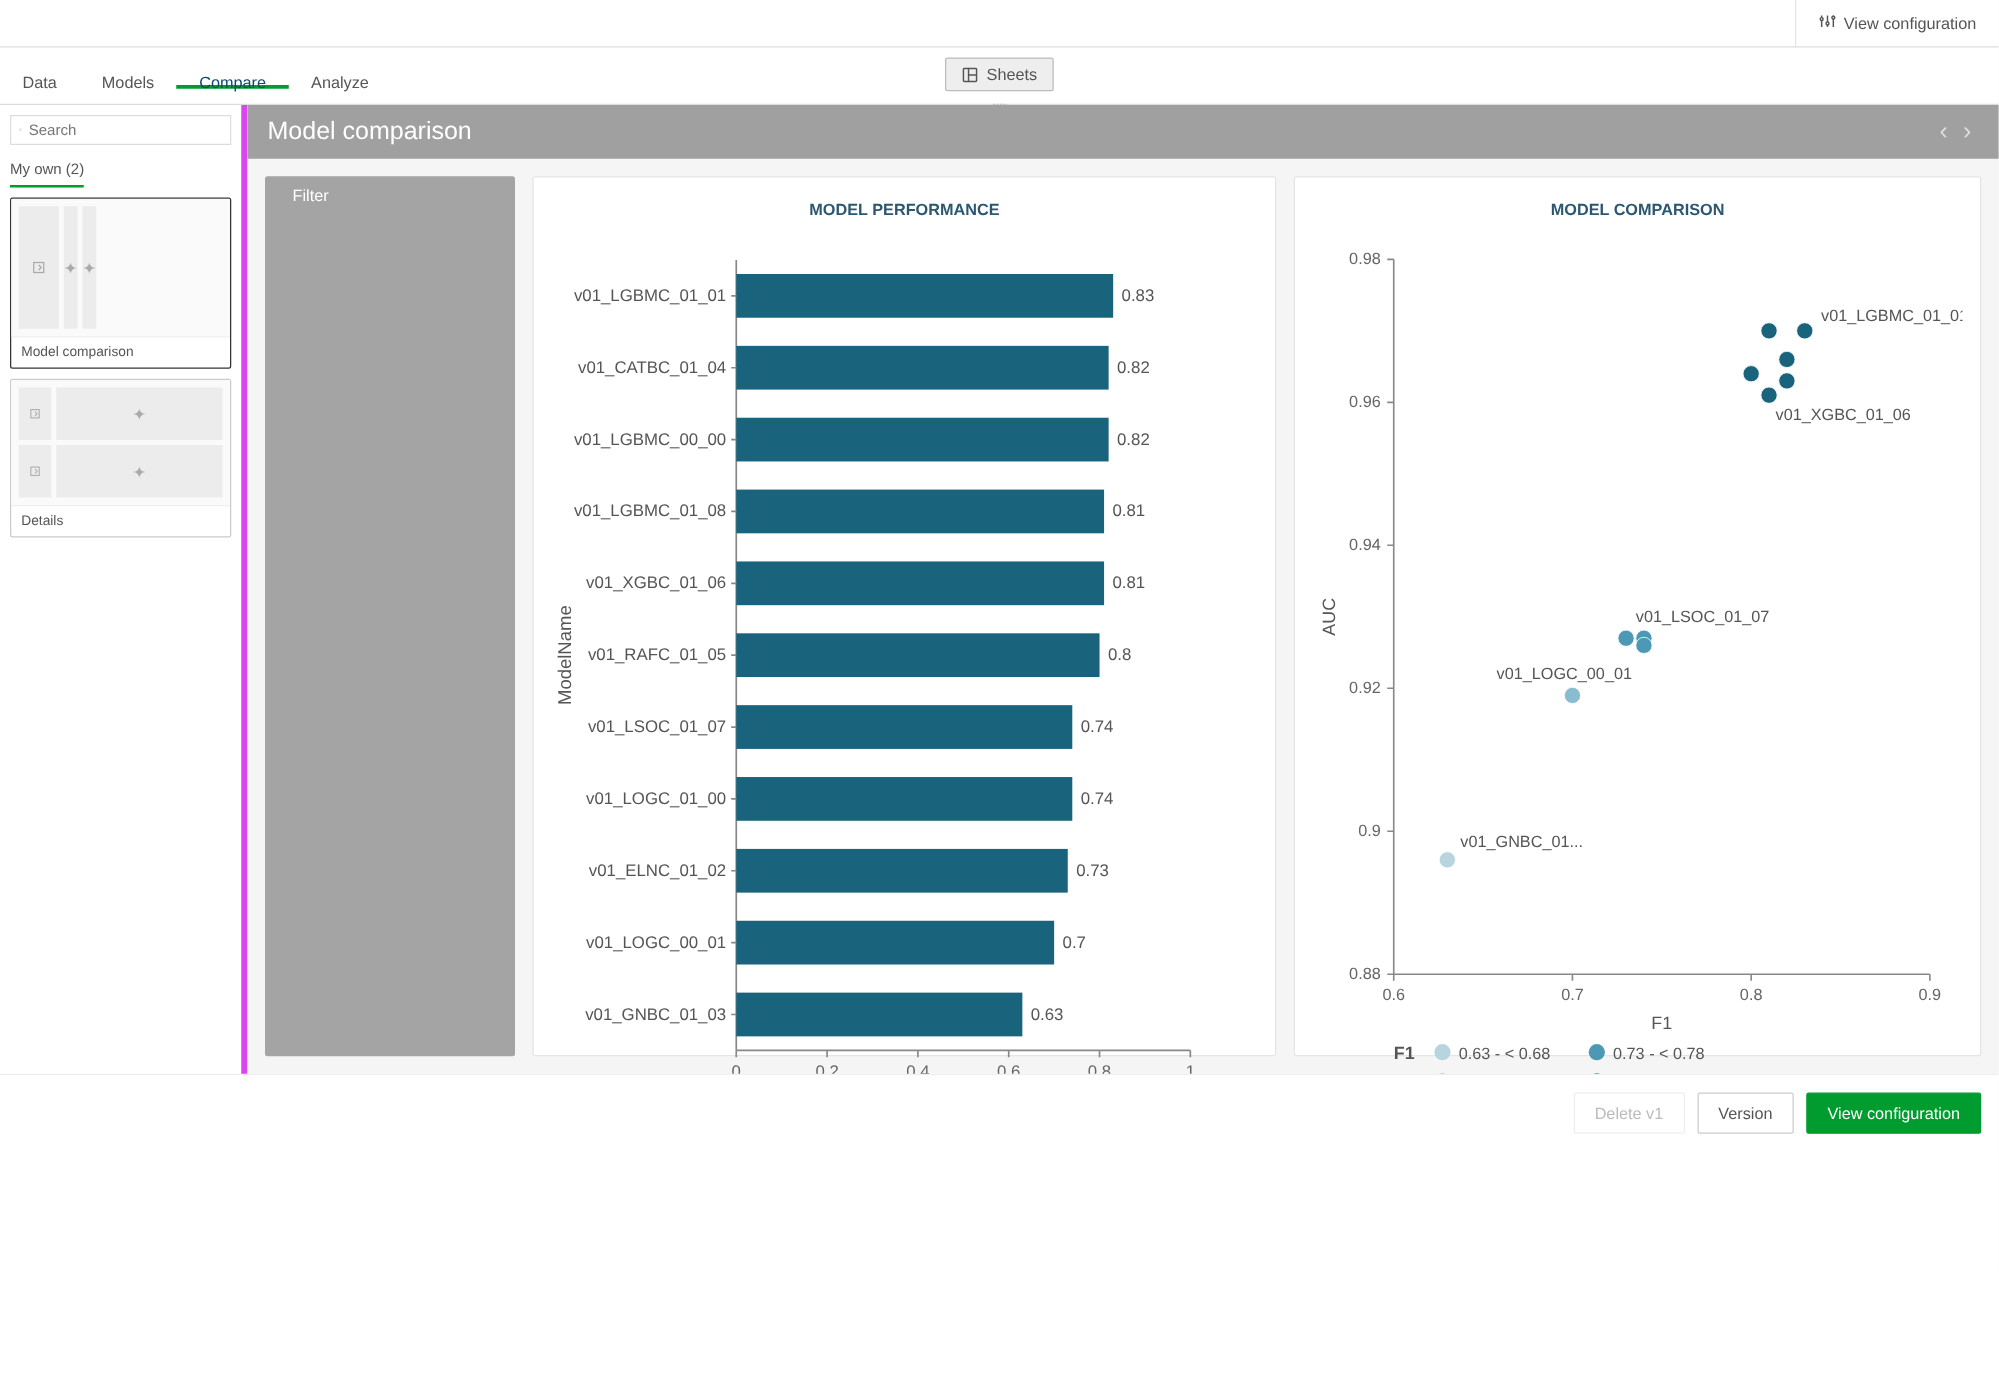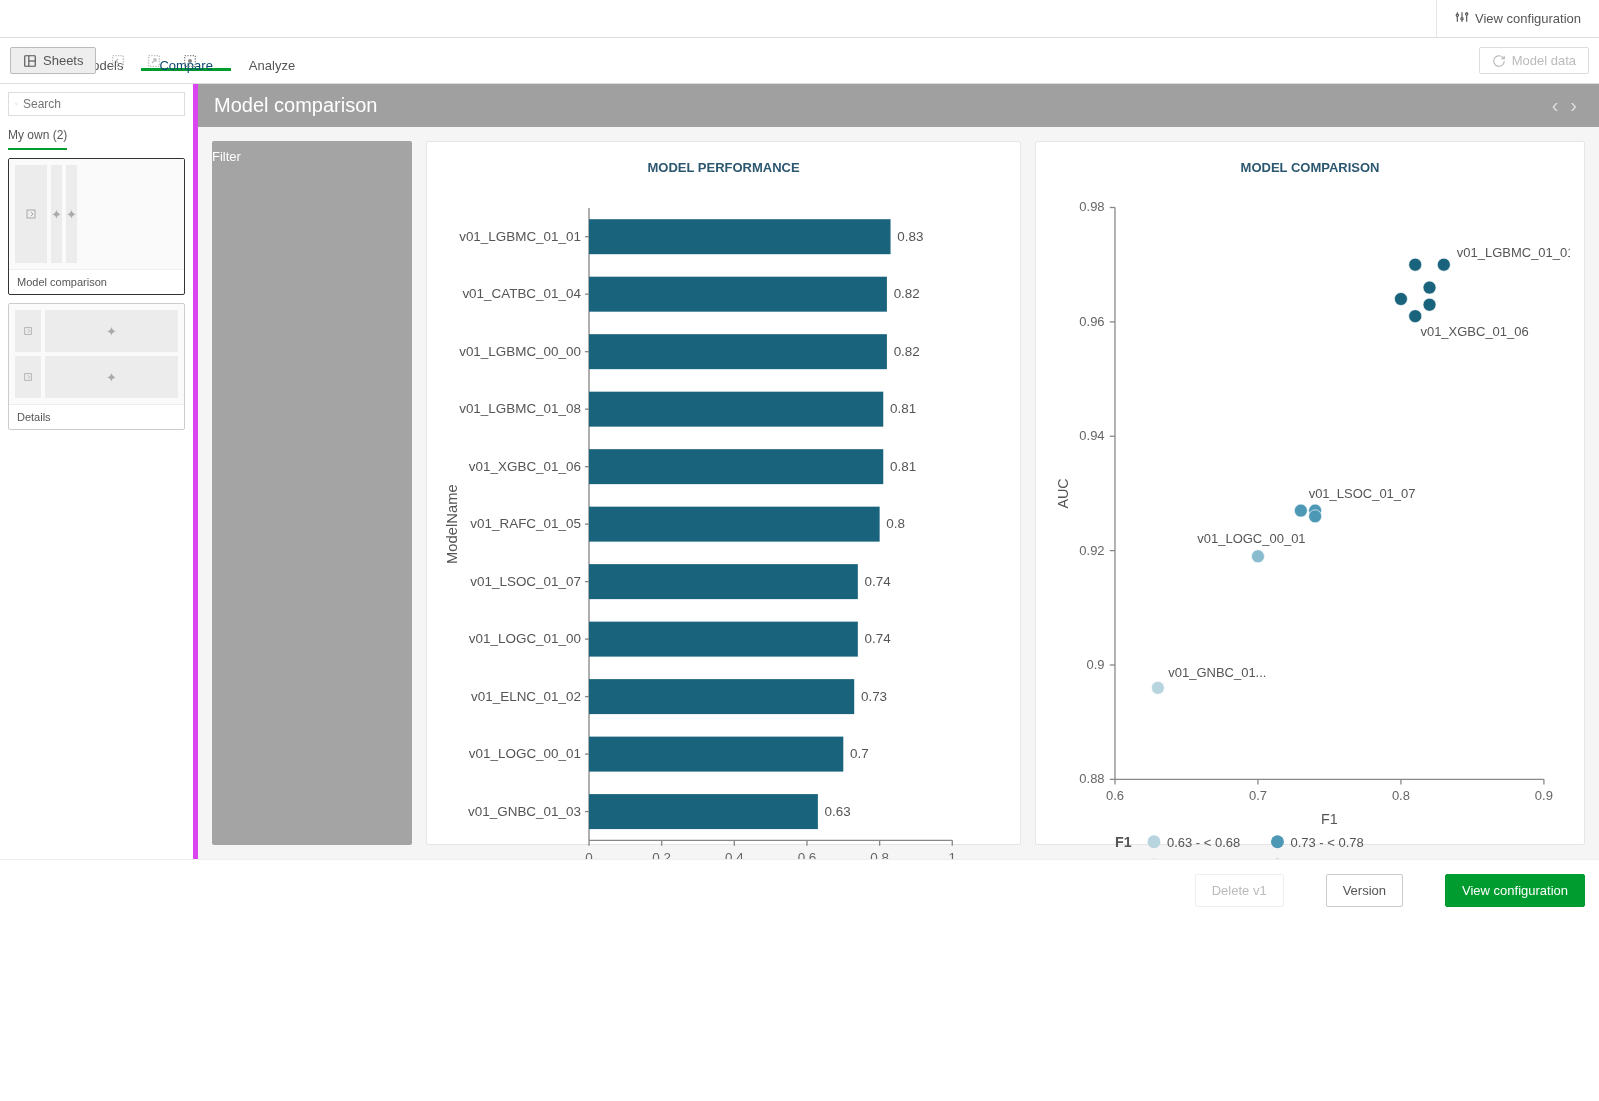--- a/index.html
+++ b/index.html
@@ -6,21 +6,21 @@
   body { font-family: -apple-system, BlinkMacSystemFont, "Segoe UI", Arial, sans-serif; font-size: 13px; color: #555; background: #fff; }
   .topbar { display: flex; border-bottom: 1px solid #ddd; height: 38px; }
   .tabs { display: flex; }
   .tab { padding: 10px 18px; cursor: pointer; color: #555; margin-top: 48px; }
   .tab.active { border-bottom: 3px solid #009c2f; color: #0c4a6e; font-weight: 500; }
   .top-spacer { flex: 1; }
   .top-divider { width: 1px; background: #e5e5e5; }
   .view-config { padding: 10px 18px; cursor: pointer; display: flex; align-items: center; gap: 6px; }
   .sliders-icon { font-size: 13px; }
 
-  .toolbar { display: flex; align-items: center; padding: 8px 10px; gap: 8px; border-bottom: 1px solid #ddd; height: 46px; }
+  .toolbar { display: flex; align-items: center; padding: 8px 10px; gap: 8px; border-bottom: 1px solid #ddd; height: 46px; flex-direction: column; }
   .sheets-btn { display: flex; align-items: center; gap: 6px; border: 1px solid #bbb; background: #eee; padding: 5px 12px; border-radius: 2px; cursor: pointer; }
   .tool-icon { width: 28px; height: 28px; display: flex; align-items: center; justify-content: center; cursor: pointer; color: #aaa; }
   .toolbar-spacer { flex: 1; }
   .reload-btn { display: flex; align-items: center; gap: 6px; border: 1px solid #ddd; color: #bbb; padding: 5px 12px; border-radius: 2px; cursor: default; }
 
   .main-row { display: flex; height: 775px; }
 
   .sidebar { width: 198px; border-right: 5px solid #d946ef; padding: 8px; display: flex; flex-direction: column; gap: 8px; }
   .search-box { display: flex; align-items: center; border: 1px solid #ddd; padding: 4px 6px; gap: 5px; color: #aaa; }
   .search-box input { border: none; outline: none; flex: 1; font-size: 12px; }
@@ -37,30 +37,30 @@
   .sheet-thumb2 .row { display: flex; gap: 4px; flex: 1;}
   .sheet-thumb2 .row > .side { width: 26px; background: #ececec; display:flex; align-items:center; justify-content:center; color:#aaa; }
   .sheet-thumb2 .row > .big { flex: 1; background: #ececec; display:flex; align-items:center; justify-content:center; color:#aaa; }
 
   .content { flex: 1; background: #f5f5f5; display: flex; flex-direction: column; }
   .content-header { background: #a0a0a0; color: #fff; padding: 10px 16px; font-size: 20px; font-weight: 300; display: flex; align-items: center; }
   .content-header .nav { color: #ddd; cursor: pointer; padding: 0 6px; }
   .panels { flex: 1; display: flex; padding: 14px; gap: 14px; overflow: hidden; }
 
   .filter-panel { width: 200px; background: #a4a4a4; border-radius: 2px; overflow: hidden; }
-  .filter-head { color: #fff; padding: 8px 0; font-weight: 500; font-size: 13px; }
+  .filter-head { color: #fff; padding: 8px 22px; font-weight: 500; font-size: 13px; }
   .filter-item { background: #fff; border: 1px solid #ddd; margin: 0 6px 8px; padding: 7px 8px; font-size: 12px; position: relative; }
   .filter-item.green::after { content: ""; position: absolute; left: 0; right: 0; bottom: 0; height: 3px; background: #009c2f; }
 
   .chart-panel { flex: 1; background: #fff; border: 1px solid #e5e5e5; border-radius: 2px; display: flex; flex-direction: column; padding: 14px 14px; position: relative; }
   .chart-title { text-align: center; font-weight: bold; color: #2c5770; font-size: 13px; margin: 4px 0 18px; }
   .chart-body { flex: 1; position: relative; }
 
   .footer { display: flex; justify-content: flex-end; gap: 10px; padding: 14px; background:#fff; border-top: 1px solid #eee; }
-  .footer-btn { padding: 8px 16px; border: 1px solid #ccc; border-radius: 2px; background: #fff; cursor: pointer; font-size: 13px; margin-left: 32px; }
+  .footer-btn { padding: 8px 16px; border: 1px solid #ccc; border-radius: 2px; background: #fff; cursor: pointer; font-size: 13px; }
   .footer-btn.disabled { color: #bbb; border-color: #eee; cursor: default; }
   .footer-btn.primary { background: #009c2f; border-color: #009c2f; color: #fff; }
 
   svg text { font-size: 10px; fill: #666; }
   .barlabel { font-size: 10px; fill: #555; }
   .axis-label { font-size: 11px; fill: #555; }
 </style>
 </head>
 <body>
 

